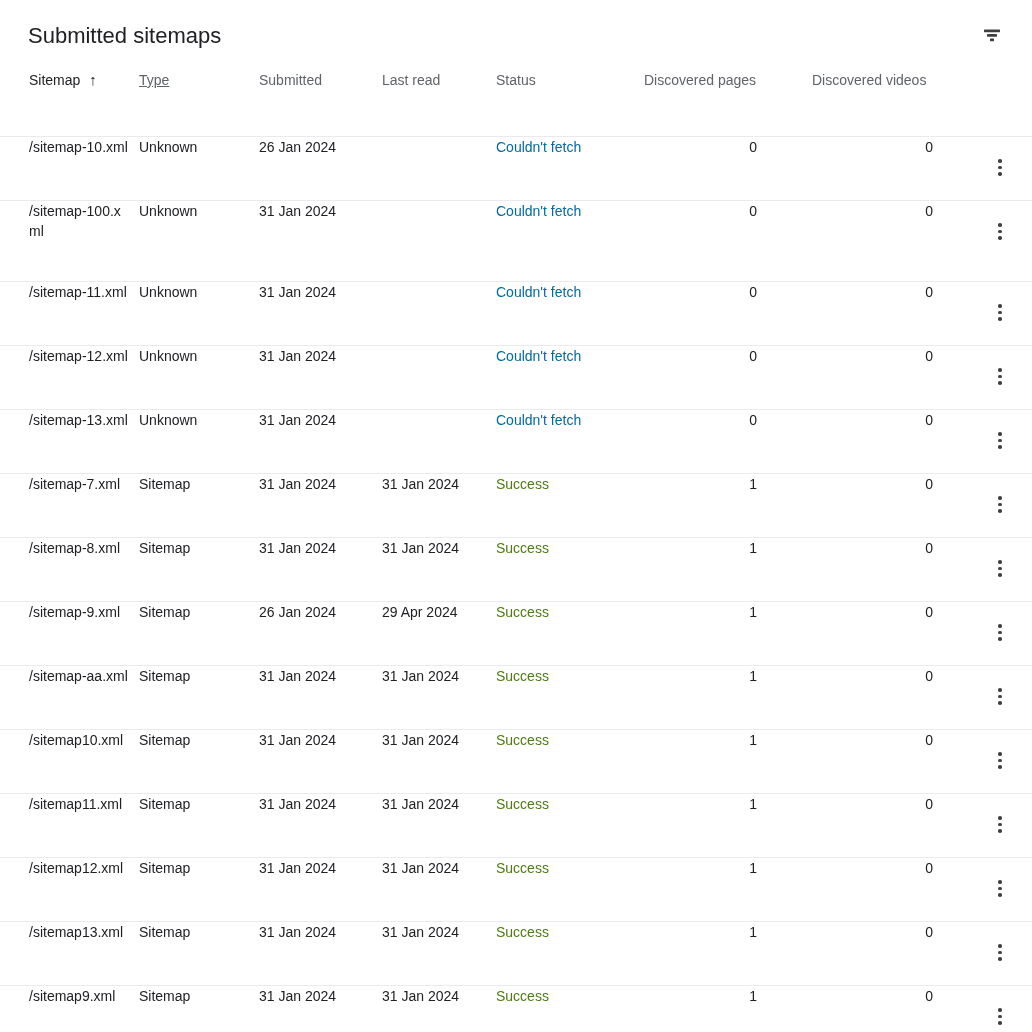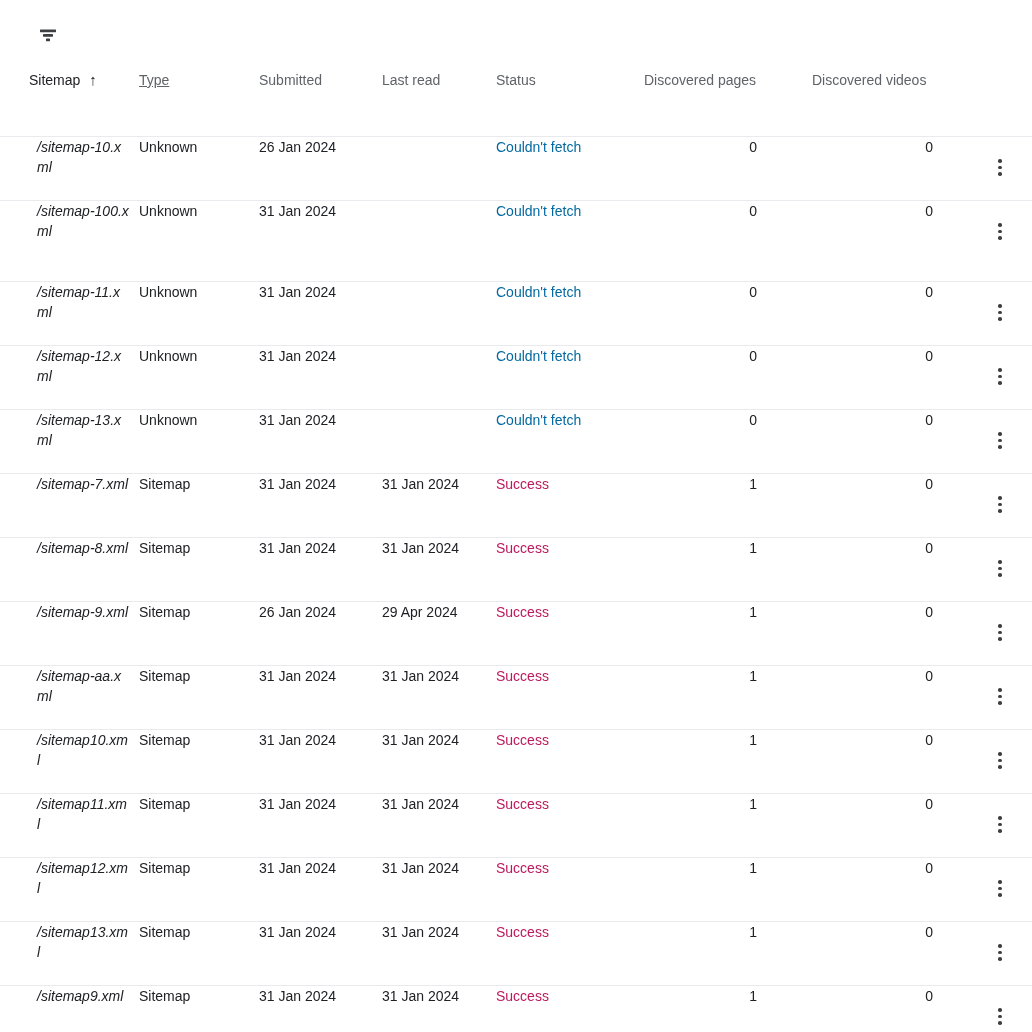--- a/index.html
+++ b/index.html
@@ -120,35 +120,35 @@
   tbody tr.tall { height: 81px; }
 
   tbody td {
     font-size: 14px;
     line-height: 20px;
     color: #202124;
     padding-top: 17px;
     vertical-align: top;
   }
 
-  td.c-sitemap { padding-left: 37px; padding-right: 10px; word-break: break-all; font-style: italic; }
+  td.c-sitemap { padding-left: 29px; padding-right: 10px; word-break: break-all; }
   td.c-type, td.c-submitted, td.c-lastread { white-space: nowrap; }
   td.c-status { white-space: nowrap; }
   td.c-pages, td.c-videos {
     text-align: right;
     padding-right: 0;
   }
   td.c-pages   { padding-right: 0; }
   td.c-videos  { padding-right: 0; }
 
   .num-pages  { display:block; text-align:right; padding-right: 55px; }
   .num-videos { display:block; text-align:right; padding-right: 49px; }
 
   .status-error   { color: #0369a1; }
-  .status-success { color: #be185d; }
+  .status-success { color: #4d7c0f; }
 
   td.c-menu {
     padding-top: 11px;
     text-align: left;
   }
   .menu-button {
     width: 32px;
     height: 32px;
     display: inline-flex;
     align-items: center;
@@ -173,20 +173,21 @@
     border-radius: 50%;
     background: #3c4043;
   }
 </style>
 </head>
 <body>
 
 <div class="page">
 
   <div class="titlebar">
+    <div class="page-title">Submitted sitemaps</div>
     <button class="filter-button">
       <span class="filter-icon">
         <svg width="24" height="24" viewBox="0 0 24 24" aria-hidden="true">
           <rect x="4" y="6.6" width="16" height="2.6" rx="0.4" fill="#3c4043"></rect>
           <rect x="7" y="11.1" width="10" height="2.6" rx="0.4" fill="#3c4043"></rect>
           <rect x="10" y="15.6" width="4" height="2.6" rx="0.4" fill="#3c4043"></rect>
         </svg>
       </span>
     </button>
   </div>

